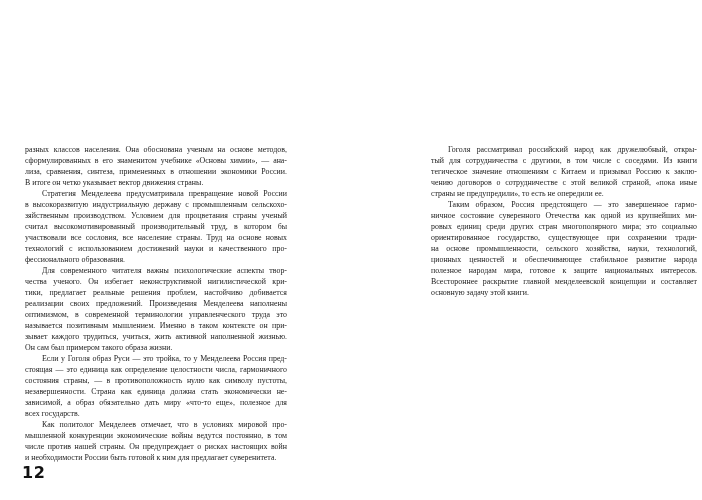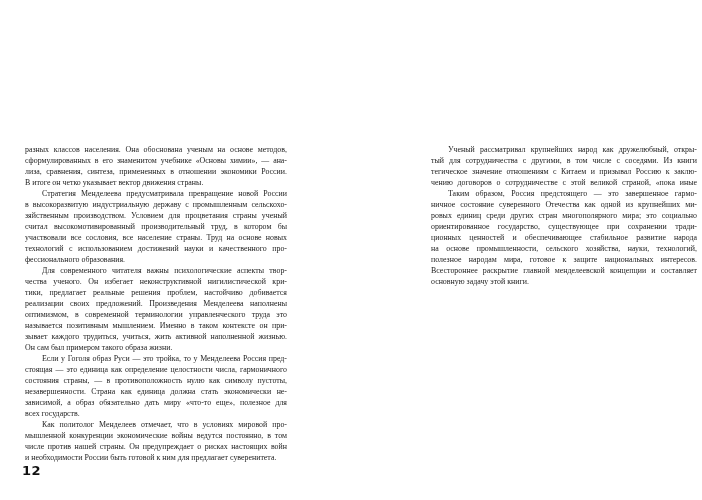--- a/index.html
+++ b/index.html
@@ -31,21 +31,21 @@
     overflow: hidden;
     white-space: normal;
   }
   .line.last { text-align-last: left; }
   .line.indent { text-indent: 17px; }
   .pagenum {
     position: absolute;
     left: 22px; top: 463px;
     font-family: "DejaVu Sans", sans-serif;
     font-weight: bold;
-    font-size: 13px;
+    font-size: 16px;
     letter-spacing: 0.5px;
     color: #111111;
   }
 </style>
 </head>
 <body>
 
 <div class="spread">
   <div class="col left">
       <div class="line">разных классов населения. Она обоснована ученым на основе методов,</div>
@@ -72,28 +72,29 @@
       <div class="line">состояния страны, — в противоположность нулю как символу пустоты,</div>
       <div class="line">незавершенности. Страна как единица должна стать экономически не-</div>
       <div class="line">зависимой, а образ обязательно дать миру «что-то еще», полезное для</div>
       <div class="line last">всех государств.</div>
       <div class="line indent">Как политолог Менделеев отмечает, что в условиях мировой про-</div>
       <div class="line">мышленной конкуренции экономические войны ведутся постоянно, в том</div>
       <div class="line">числе против нашей страны. Он предупреждает о рисках настоящих войн</div>
       <div class="line last">и необходимости России быть готовой к ним для предлагает суверенитета.</div>
     </div>
   <div class="col right">
-      <div class="line indent">Ученый рассматривал крупнейших народ как дружелюбный, откры-</div>
+      <div class="line indent">Гоголя рассматривал российский народ как дружелюбный, откры-</div>
       <div class="line">тый для сотрудничества с другими, в том числе с соседями. Из книги</div>
       <div class="line">тегическое значение отношениям с Китаем и призывал Россию к заклю-</div>
       <div class="line">чению договоров о сотрудничестве с этой великой страной, «пока иные</div>
+      <div class="line last">страны не предупредили», то есть не опередили ее.</div>
       <div class="line indent">Таким образом, Россия предстоящего — это завершенное гармо-</div>
       <div class="line">ничное состояние суверенного Отечества как одной из крупнейших ми-</div>
       <div class="line">ровых единиц среди других стран многополярного мира; это социально</div>
       <div class="line">ориентированное государство, существующее при сохранении тради-</div>
+      <div class="line">на основе промышленности, сельского хозяйства, науки, технологий,</div>
       <div class="line">ционных ценностей и обеспечивающее стабильное развитие народа</div>
-      <div class="line">на основе промышленности, сельского хозяйства, науки, технологий,</div>
       <div class="line">полезное народам мира, готовое к защите национальных интересов.</div>
       <div class="line">Всестороннее раскрытие главной менделеевской концепции и составляет</div>
       <div class="line last">основную задачу этой книги.</div>
     </div>
   <div class="pagenum">12</div>
 </div>
 
 </body></html>

